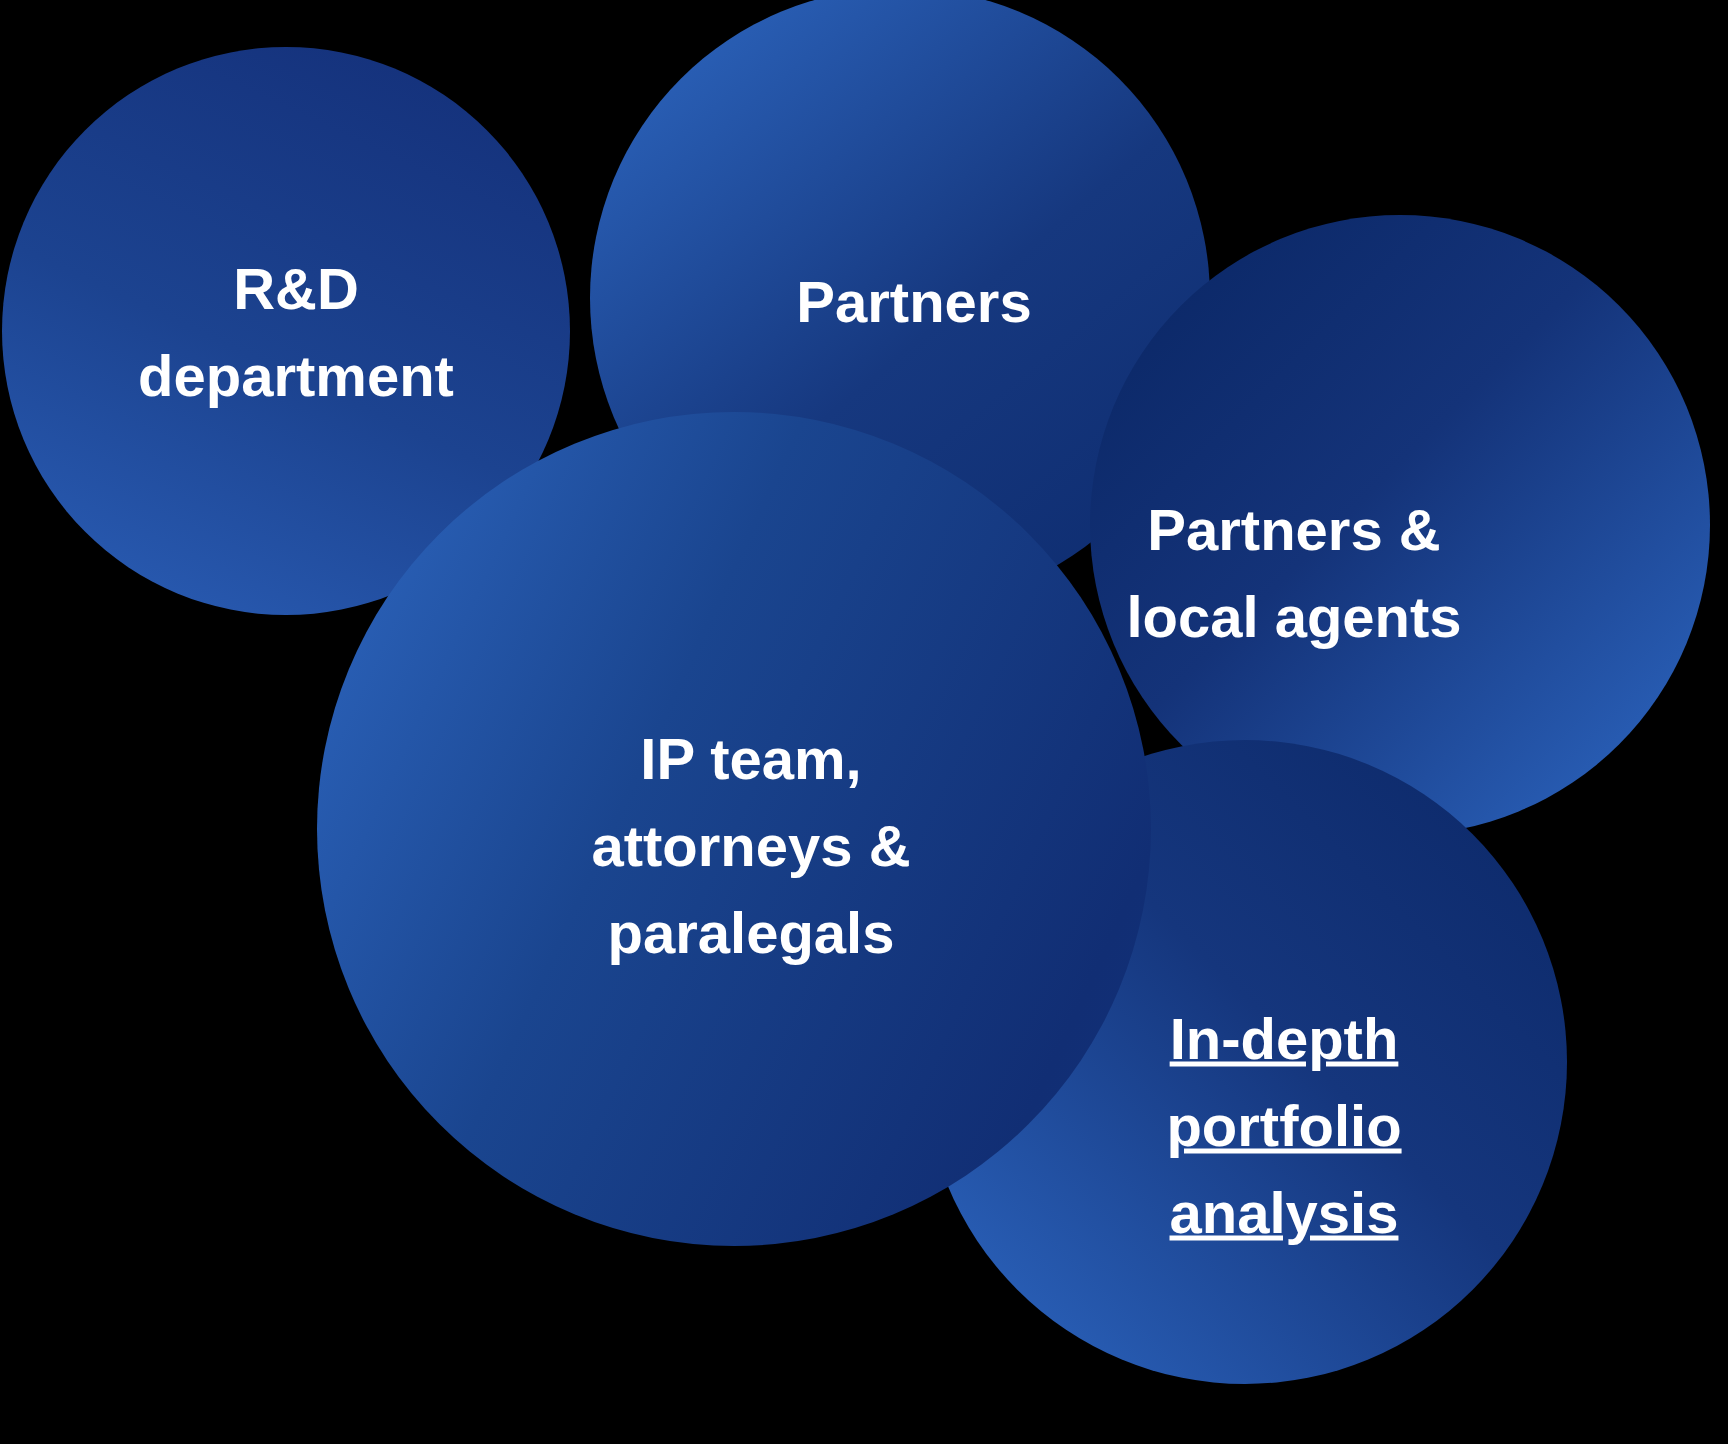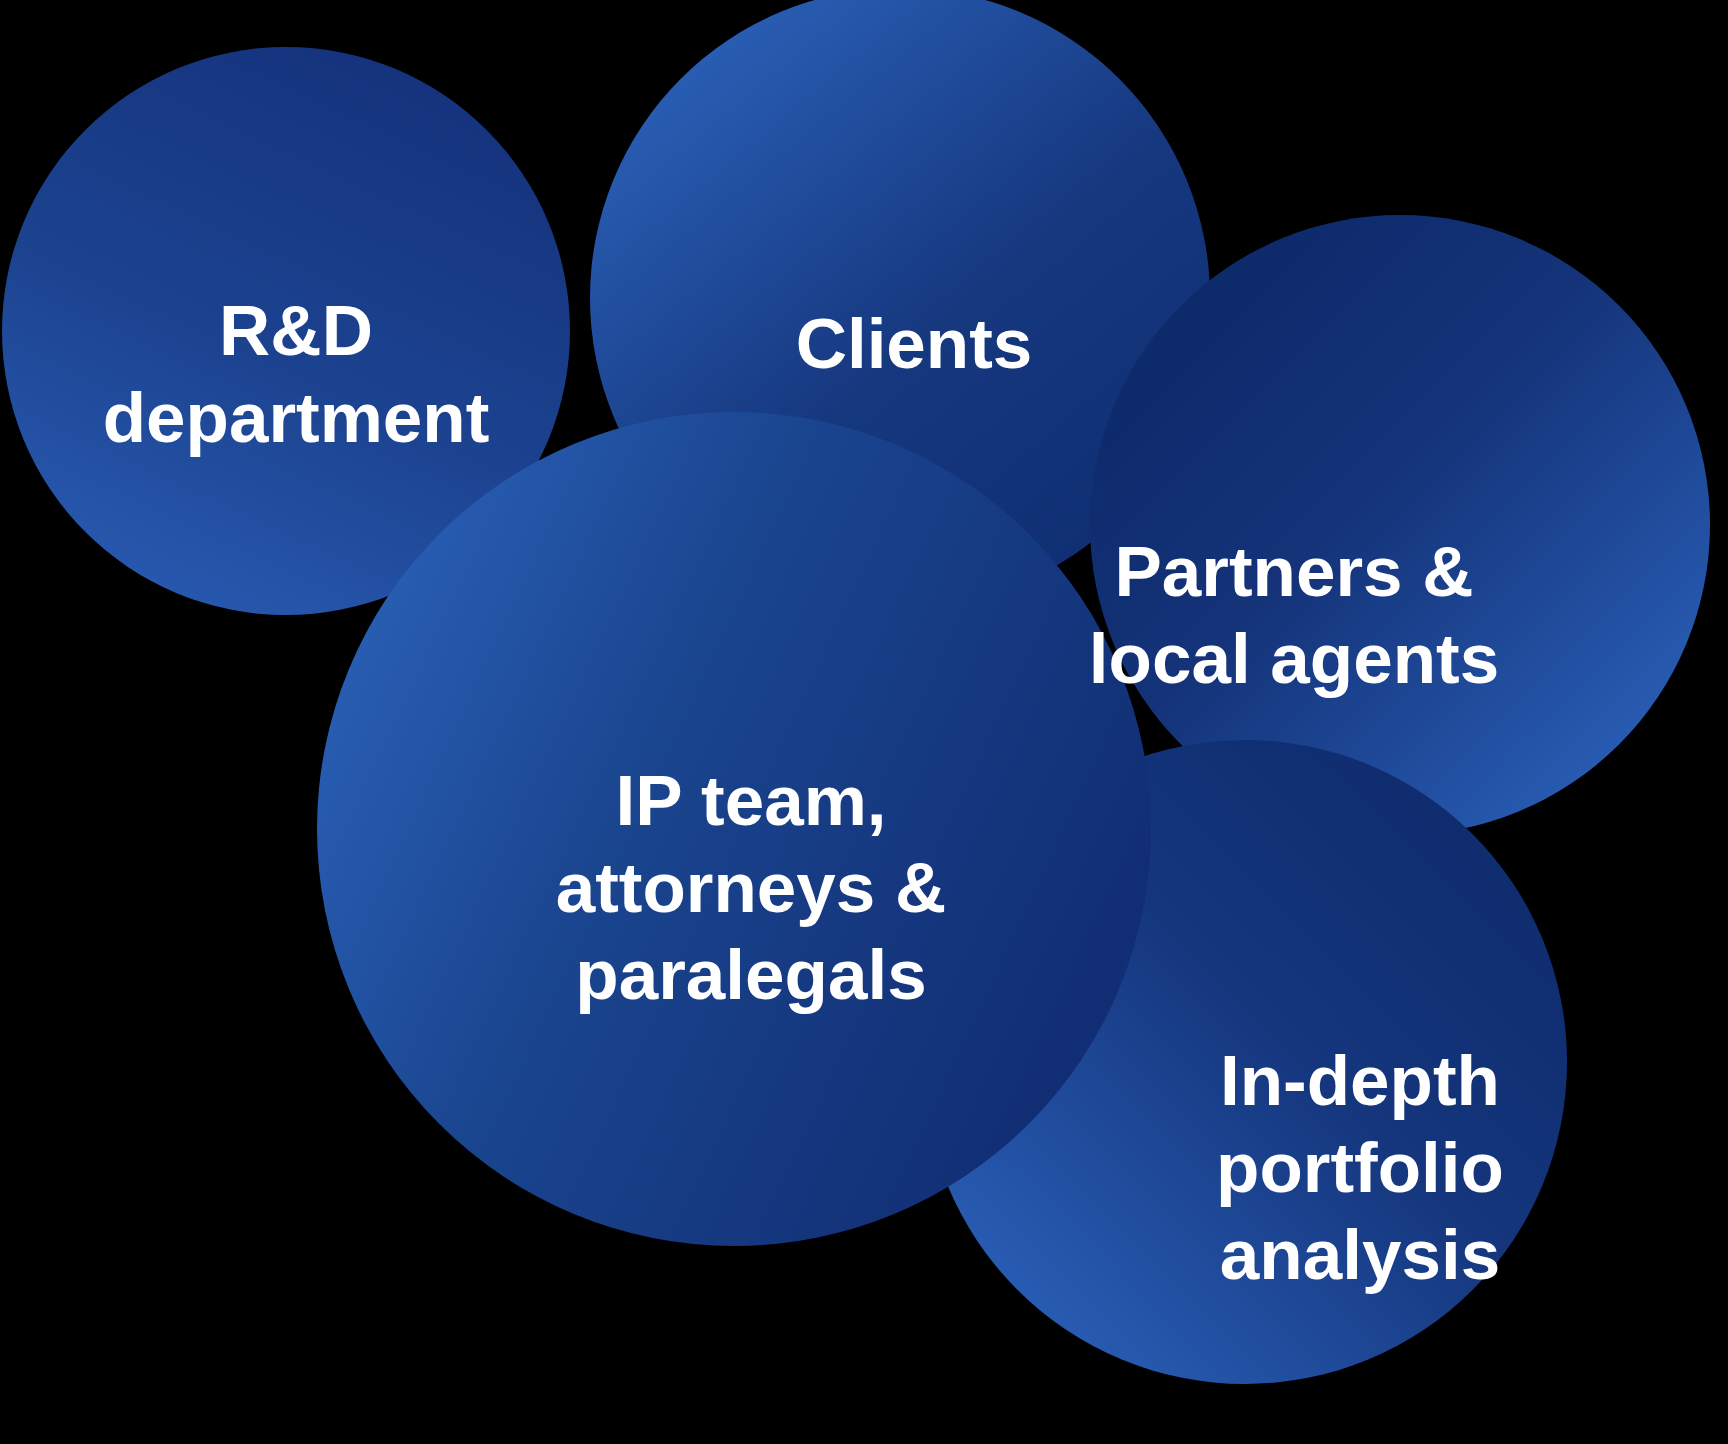--- a/index.html
+++ b/index.html
@@ -44,52 +44,51 @@
     left: 317px; top: 412px; width: 834px; height: 834px;
     background: linear-gradient(115deg, #2E67C1 0%, #1A458F 40%, #112E74 85%, #12317A 100%);
     z-index: 5;
   }
   .label {
     position: absolute;
     transform: translate(-50%, -50%);
     text-align: center;
     color: #FFFFFF;
     font-weight: bold;
-    font-size: 71px;
+    font-size: 58px;
     line-height: 87px;
     letter-spacing: 0px;
     white-space: pre-line;
     z-index: 10;
-    margin-top: 42px;
   }
   .label-rnd      { left: 296px;  top: 332px;  }
   .label-clients  { left: 914px;  top: 301px;  }
   .label-partners { left: 1294px; top: 573px;  }
   .label-ip       { left: 751px;  top: 845px;  }
-  .label-indepth  { left: 1360px; top: 1125px; }
+  .label-indepth  { left: 1284px; top: 1125px; text-decoration: underline; }
 </style>
 </head>
 <body>
 
 <div class="canvas">
 
   <div class="circle circle-clients"></div>
 
   <div class="circle circle-partners"></div>
 
   <div class="circle circle-indepth"></div>
 
   <div class="circle circle-rnd"></div>
 
   <div class="circle circle-ip"></div>
 
   <div class="label label-rnd">R&amp;D
 department</div>
 
-  <div class="label label-clients">Clients</div>
+  <div class="label label-clients">Partners</div>
 
   <div class="label label-partners">Partners &amp;
 local agents</div>
 
   <div class="label label-ip">IP team,
 attorneys &amp;
 paralegals</div>
 
   <div class="label label-indepth">In-depth
 portfolio

